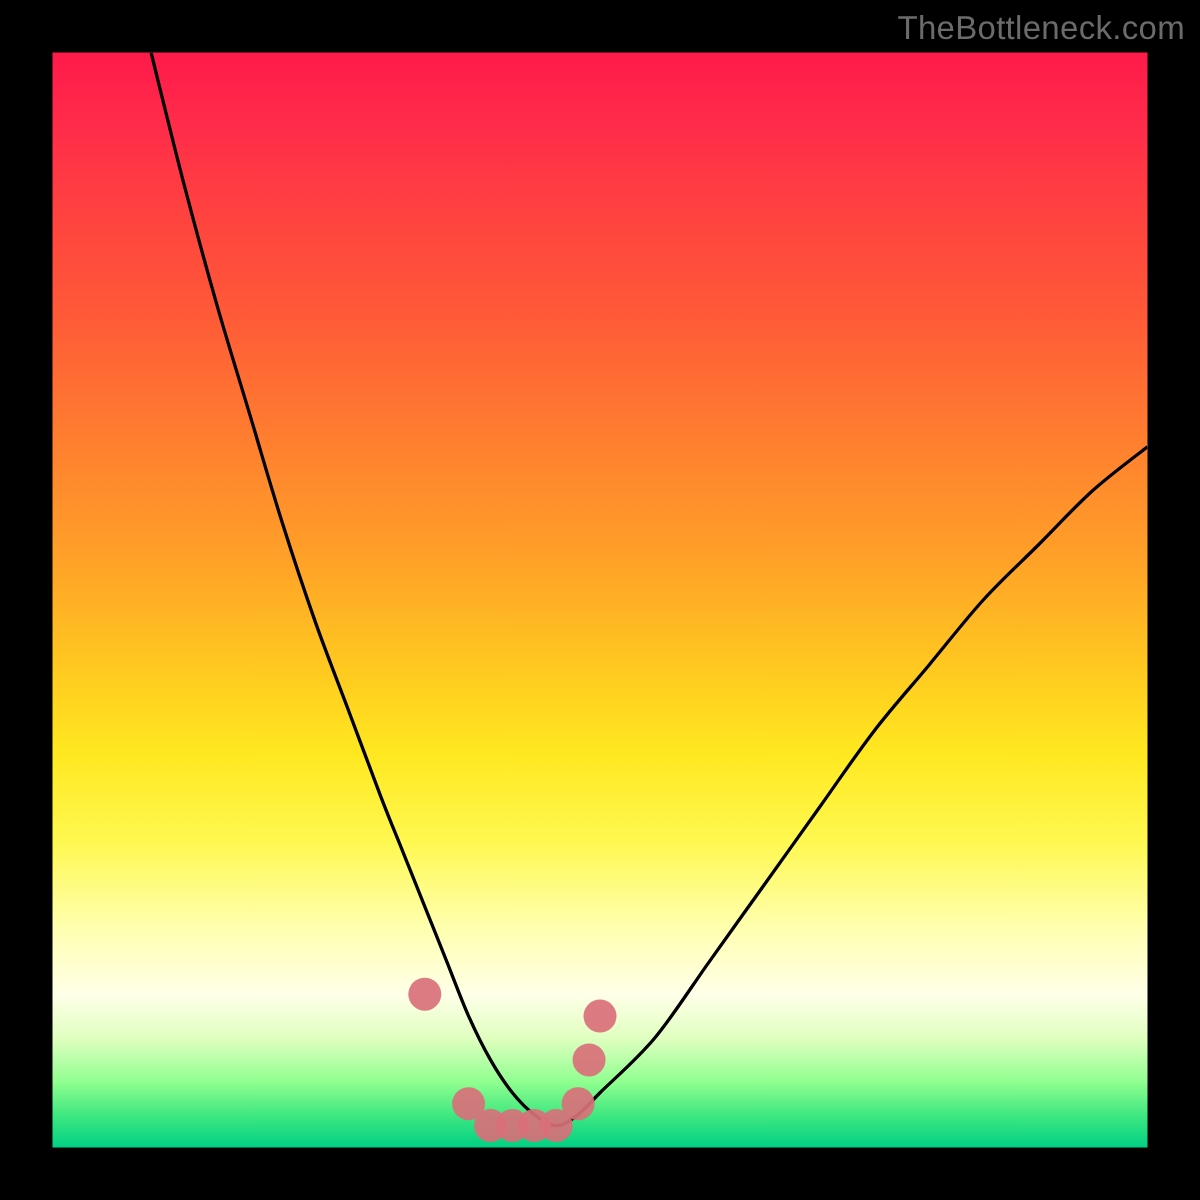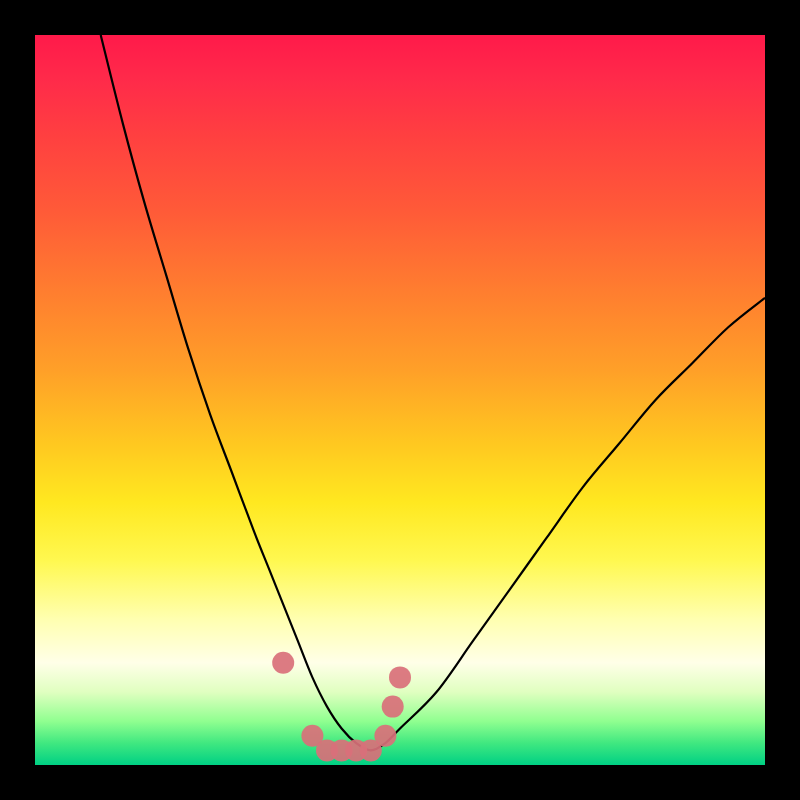--- a/index.html
+++ b/index.html
@@ -76,13 +76,14 @@
           <circle cx="306.60" cy="715.40" r="11" fill="#d9707a" fill-opacity="0.92"></circle>
           <circle cx="321.20" cy="715.40" r="11" fill="#d9707a" fill-opacity="0.92"></circle>
           <circle cx="335.80" cy="715.40" r="11" fill="#d9707a" fill-opacity="0.92"></circle>
           <circle cx="350.40" cy="700.80" r="11" fill="#d9707a" fill-opacity="0.92"></circle>
           <circle cx="357.70" cy="671.60" r="11" fill="#d9707a" fill-opacity="0.92"></circle>
           <circle cx="365.00" cy="642.40" r="11" fill="#d9707a" fill-opacity="0.92"></circle>
         </g>
     </svg>
   </div>
 
+  <div class="watermark">TheBottleneck.com</div>
 </div>
 
 </body></html>

